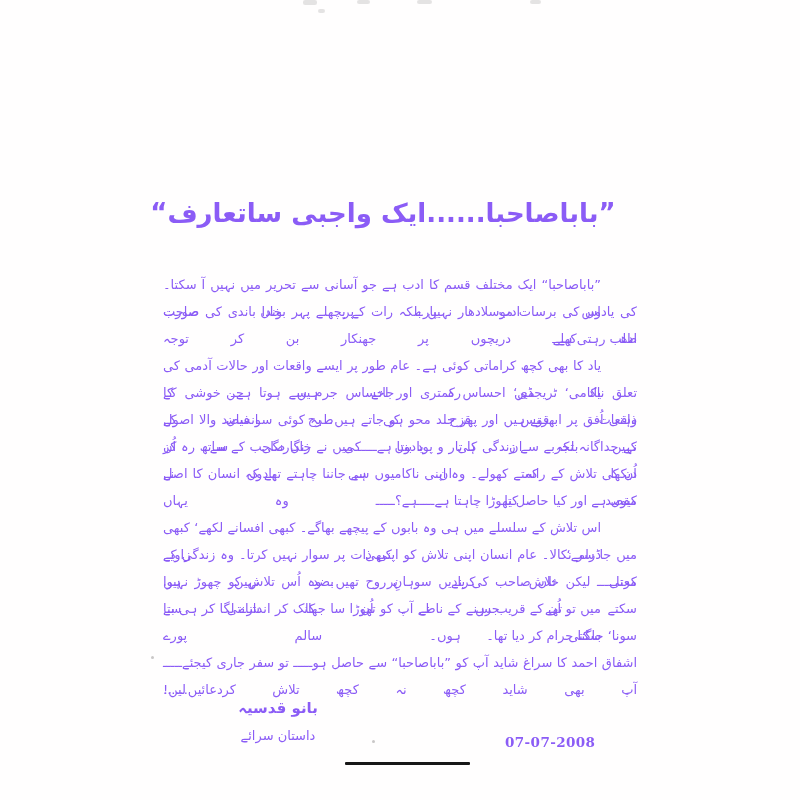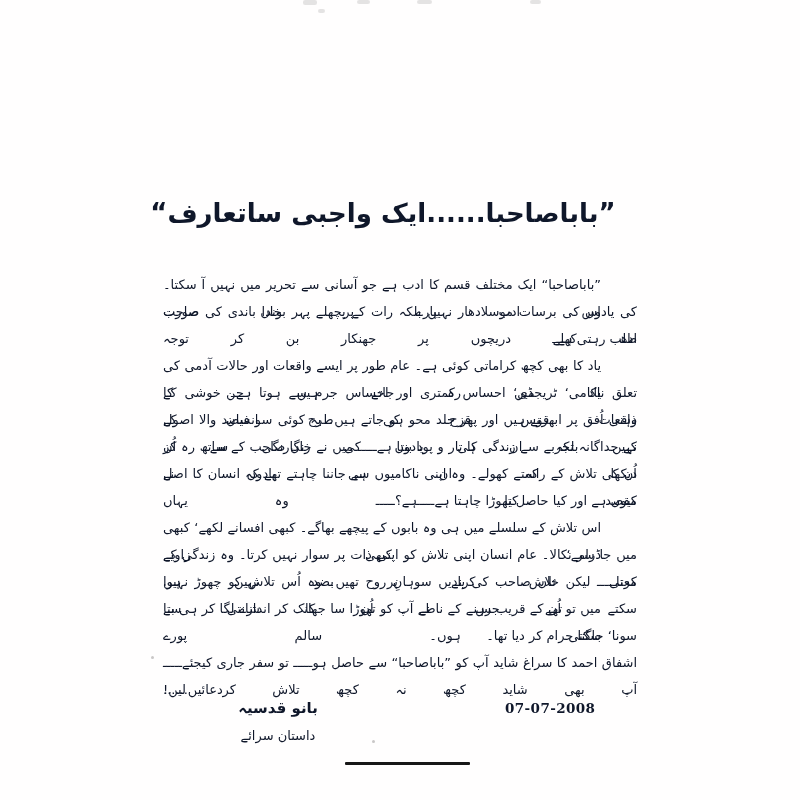--- a/index.html
+++ b/index.html
@@ -1,21 +1,21 @@
 <!DOCTYPE html>
 <html lang="ur"><head>
 <meta charset="utf-8">
 <style>
   html,body{margin:0;padding:0;background:#ffffff;}
   .sheet{
     position:relative;
     width:800px;height:800px;
     background:#fffefe;
     font-family:"DejaVu Sans", sans-serif;
-    color:#0f172a;
+    color:#8b5cf6;
     overflow:hidden;
   }
   
   .smudge{position:absolute;background:#dddcdc;border-radius:2px;opacity:.8;}
   .dot{position:absolute;background:#c9c7c7;border-radius:50%;}
 
   .title{
     position:absolute;top:198px;left:0;width:766px;
     text-align:center;direction:rtl;
     font-size:26px;font-weight:bold;
@@ -32,21 +32,21 @@
   .line.first{padding-right:36px;}
 
   .sig{
     position:absolute;top:699px;left:226px;width:104px;
     direction:rtl;text-align:center;
   }
   .sig-name{font-size:15px;font-weight:bold;line-height:18px;}
   .sig-place{font-size:13px;line-height:16px;margin-top:11px;}
 
   .date{
-    position:absolute;top:700px;left:505px;
+    position:absolute;top:734px;left:505px;
     font-family:"DejaVu Serif", serif;
     font-size:13.5px;font-weight:bold;
     letter-spacing:.4px;direction:ltr;
   }
   .rule{
     position:absolute;top:762px;left:345px;
     width:125px;height:3px;background:#171717;border-radius:1px;
   }
 </style>
 </head>

